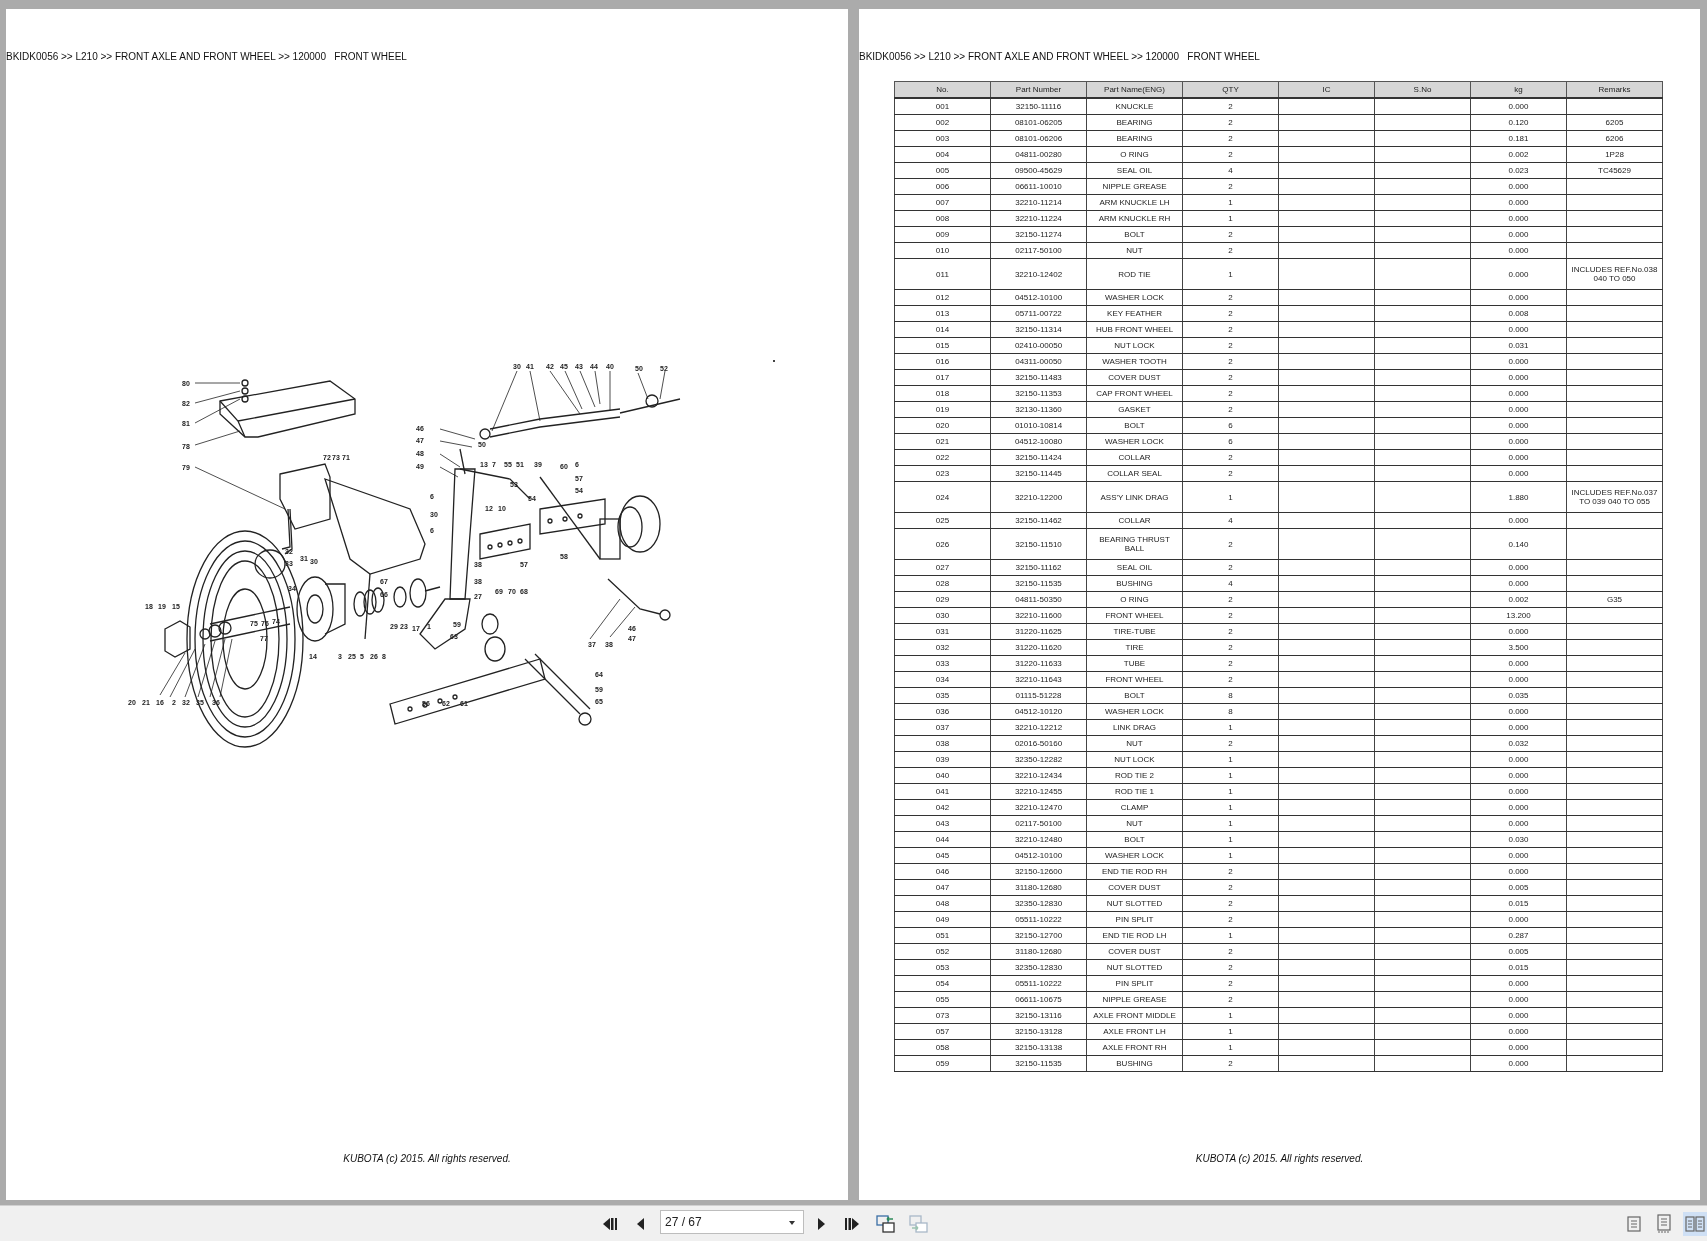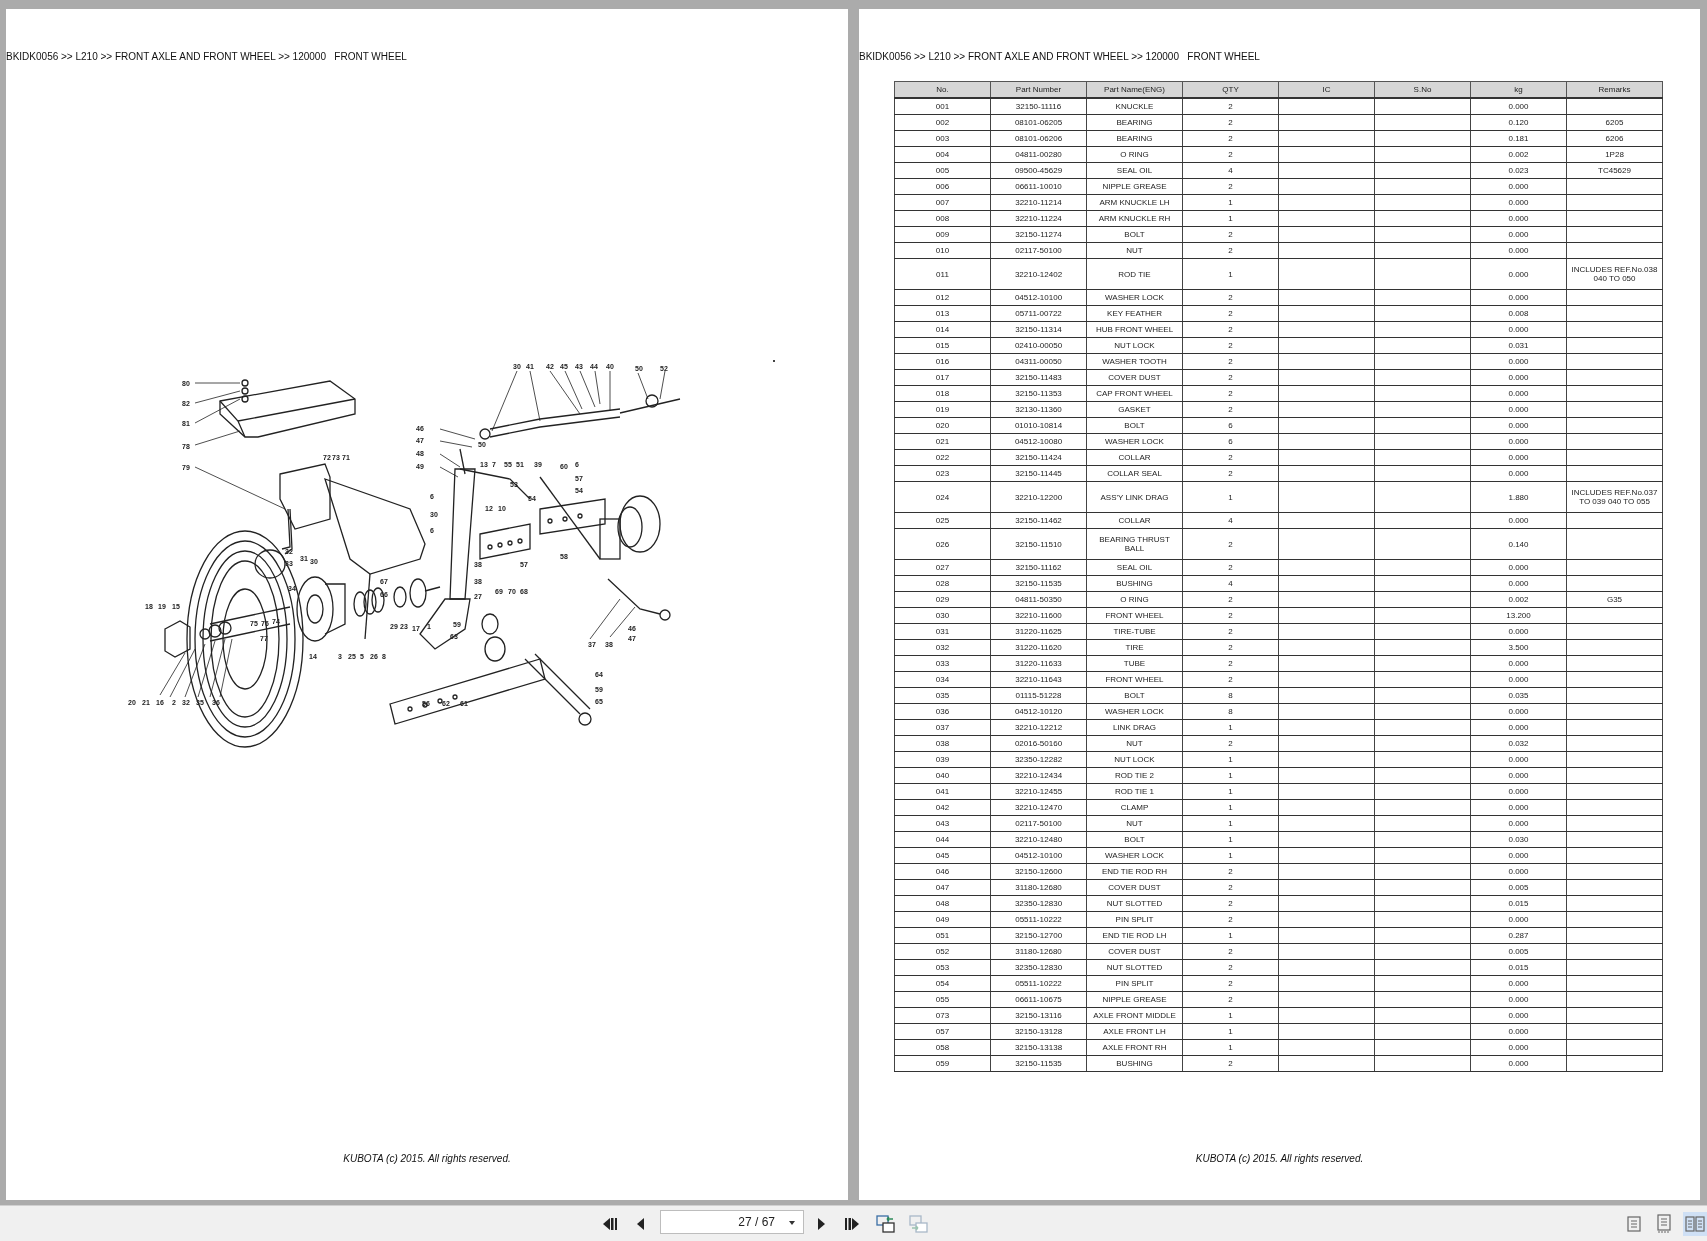--- a/index.html
+++ b/index.html
@@ -49,21 +49,21 @@
   }
   .tb-btn {
     position:absolute; top:6px; width:24px; height:24px;
     display:flex; align-items:center; justify-content:center; cursor:pointer;
   }
   .page-select {
     position:absolute; left:660px; top:4px; width:144px; height:24px;
     background:#fff; border:1px solid #bdbdbd; box-sizing:border-box;
     font-size:12px; color:#222;
   }
-  .page-select .val { position:absolute; left:4px; right:28px; top:4px; text-align:right; }
+  .page-select .val { position:absolute; left:4px; right:28px; top:4px; }
   .page-select .caret { position:absolute; right:8px; top:10px; width:0; height:0;
     border-left:3px solid transparent; border-right:3px solid transparent; border-top:4px solid #333; }
   .view-btn { position:absolute; top:6px; width:24px; height:24px; display:flex; align-items:center; justify-content:center; }
   .view-btn.active { background:#cfe0f5; }
 </style>
 </head>
 <body>
 
 <div class="viewer">
 

